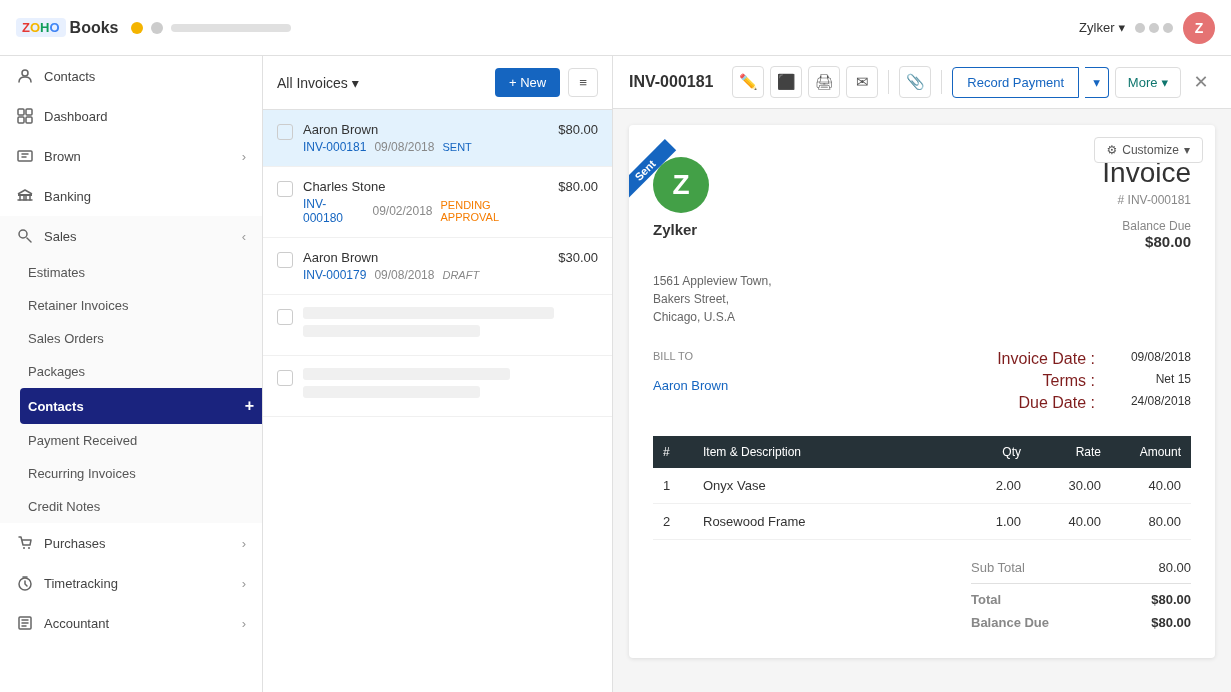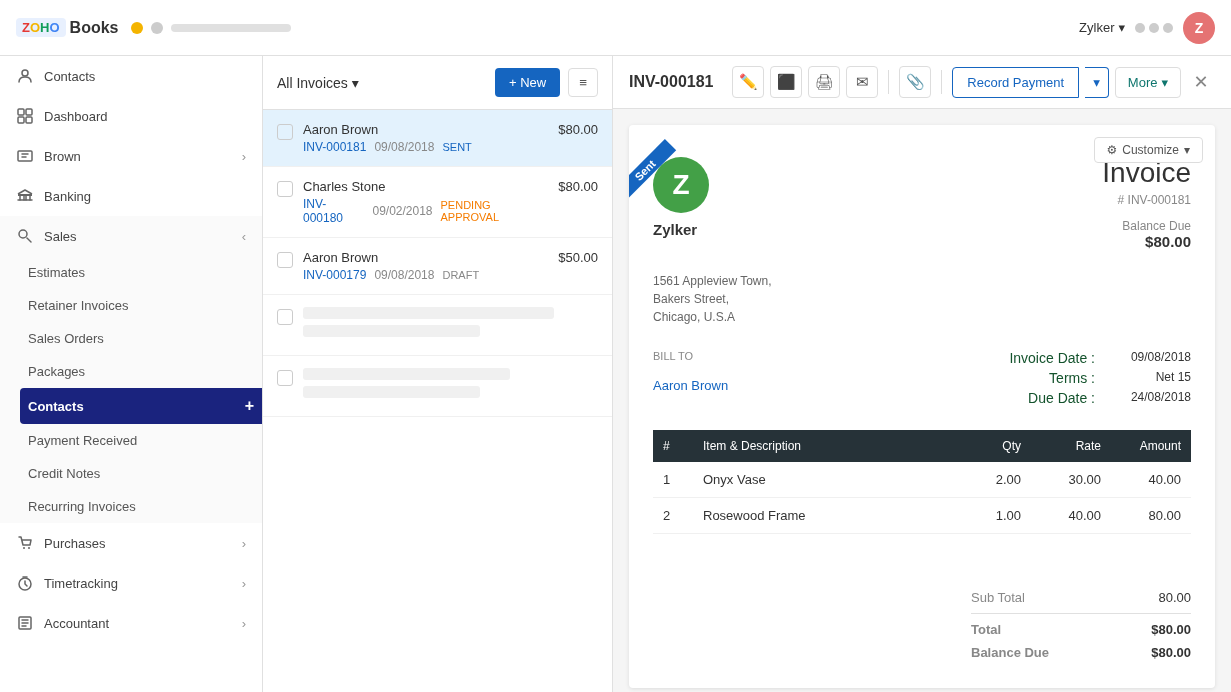--- a/index.html
+++ b/index.html
@@ -50,21 +50,21 @@
     .invoice-row.selected { background: #e3f2fd; }
     .invoice-checkbox { width: 16px; height: 16px; border: 1px solid #ccc; border-radius: 3px; flex-shrink: 0; margin-top: 2px; }
     .invoice-info { flex: 1; }
     .invoice-name { font-weight: 500; color: #333; font-size: 13px; }
     .invoice-meta { display: flex; gap: 8px; align-items: center; margin-top: 3px; }
     .invoice-id { color: #1565c0; font-size: 12px; }
     .invoice-date { color: #888; font-size: 12px; }
     .invoice-status { font-size: 11px; font-weight: 500; }
     .invoice-status.sent { color: #1565c0; }
     .invoice-status.pending { color: #f57c00; }
-    .invoice-status.draft { color: #888; }
+    .invoice-status.draft { color: #888; font-style: italic; }
     .invoice-amount { font-weight: 500; color: #333; font-size: 13px; white-space: nowrap; }
     .loading-bar { height: 12px; background: #f0f0f0; border-radius: 3px; margin-bottom: 6px; }
     .loading-bar.short { width: 60%; }
     .loading-bar.long { width: 85%; }
     .loading-bar.medium { width: 70%; }
 
     
     .invoice-detail { flex: 1; background: #f5f5f5; overflow-y: auto; padding: 0; }
     .detail-toolbar { display: flex; align-items: center; gap: 6px; padding: 10px 16px; background: #fff; border-bottom: 1px solid #e0e0e0; }
     .detail-title { font-size: 16px; font-weight: 600; color: #333; flex: 1; }
@@ -87,30 +87,30 @@
     .invoice-title-block { text-align: right; }
     .invoice-title-text { font-size: 28px; font-weight: 300; color: #333; }
     .invoice-num { font-size: 12px; color: #888; margin-top: 4px; }
     .balance-due-label { font-size: 12px; color: #888; margin-top: 12px; text-align: right; }
     .balance-due-amount { font-size: 15px; font-weight: 600; color: #333; text-align: right; }
     .bill-section { display: flex; justify-content: space-between; margin-bottom: 20px; }
     .bill-to-label { font-size: 11px; color: #888; text-transform: uppercase; margin-bottom: 16px; }
     .bill-to-name { color: #1565c0; font-size: 13px; cursor: pointer; }
     .invoice-meta-table { text-align: right; }
     .meta-row { display: flex; justify-content: flex-end; gap: 16px; margin-bottom: 4px; }
-    .meta-label { color: #14532d; font-size: 14px; min-width: 90px; text-align: right; }
+    .meta-label { color: #7f1d1d; font-size: 16px; min-width: 90px; text-align: right; }
     .meta-value { font-size: 12px; color: #333; min-width: 80px; text-align: right; }
     .items-table { width: 100%; border-collapse: collapse; margin-bottom: 16px; }
     .items-table thead tr { background: #263238; color: #fff; }
     .items-table th { padding: 9px 10px; font-size: 12px; font-weight: 500; text-align: left; }
     .items-table th:last-child, .items-table th:nth-child(3), .items-table th:nth-child(4) { text-align: right; }
     .items-table td { padding: 10px; font-size: 13px; color: #333; border-bottom: 1px solid #f0f0f0; }
     .items-table td:last-child, .items-table td:nth-child(3), .items-table td:nth-child(4) { text-align: right; }
     .totals-section { display: flex; justify-content: flex-end; }
-    .totals-table { min-width: 220px; margin-top: 36px; }
+    .totals-table { min-width: 220px; }
     .totals-row { display: flex; justify-content: space-between; padding: 4px 0; font-size: 13px; }
     .totals-row.total-row { font-weight: 600; border-top: 1px solid #e0e0e0; padding-top: 8px; margin-top: 4px; }
     .totals-row.balance-row { font-weight: 700; color: #333; }
     .totals-label { color: #888; }
     .totals-value { color: #333; }
   </style>
 </head>
 <body>
 
 <div class="topbar">
@@ -211,24 +211,24 @@
         <span>Packages</span>
       </div>
       <div class="sidebar-sub-item active-sub" style="background:#1a237e; color:#fff; padding-left:0; border-radius:4px; padding: 9px 8px 9px 0; margin: 0 -8px; padding-left: 8px;">
         <span>Contacts</span>
         <span class="add-icon" style="color:#fff; margin-right:8px;">+</span>
       </div>
       <div class="sidebar-sub-item">
         <span>Payment Received</span>
       </div>
       <div class="sidebar-sub-item">
+        <span>Recurring Invoices</span>
+      </div>
+      <div class="sidebar-sub-item">
         <span>Credit Notes</span>
-      </div>
-      <div class="sidebar-sub-item">
-        <span>Recurring Invoices</span>
       </div>
     </div>
 
     <div class="sidebar-item">
       <span class="icon">
         <svg width="16" height="16" viewBox="0 0 16 16" fill="none">
             <path d="M2 2h2l2 8h7l1-5H5" stroke="#666" stroke-width="1.5" stroke-linecap="round" stroke-linejoin="round"></path>
             <circle cx="7" cy="13" r="1" fill="#666"></circle>
             <circle cx="12" cy="13" r="1" fill="#666"></circle>
           </svg>
@@ -305,21 +305,21 @@
     <div class="invoice-row">
       <div class="invoice-checkbox"></div>
       <div class="invoice-info">
         <div class="invoice-name">Aaron Brown</div>
         <div class="invoice-meta">
           <span class="invoice-id">INV-000179</span>
           <span class="invoice-date">09/08/2018</span>
           <span class="invoice-status draft">DRAFT</span>
         </div>
       </div>
-      <div class="invoice-amount">$50.00</div>
+      <div class="invoice-amount">$30.00</div>
     </div>
 
     <div class="invoice-row">
       <div class="invoice-checkbox"></div>
       <div class="invoice-info">
         <div class="loading-bar long"></div>
         <div class="loading-bar short"></div>
       </div>
     </div>
     <div class="invoice-row">

